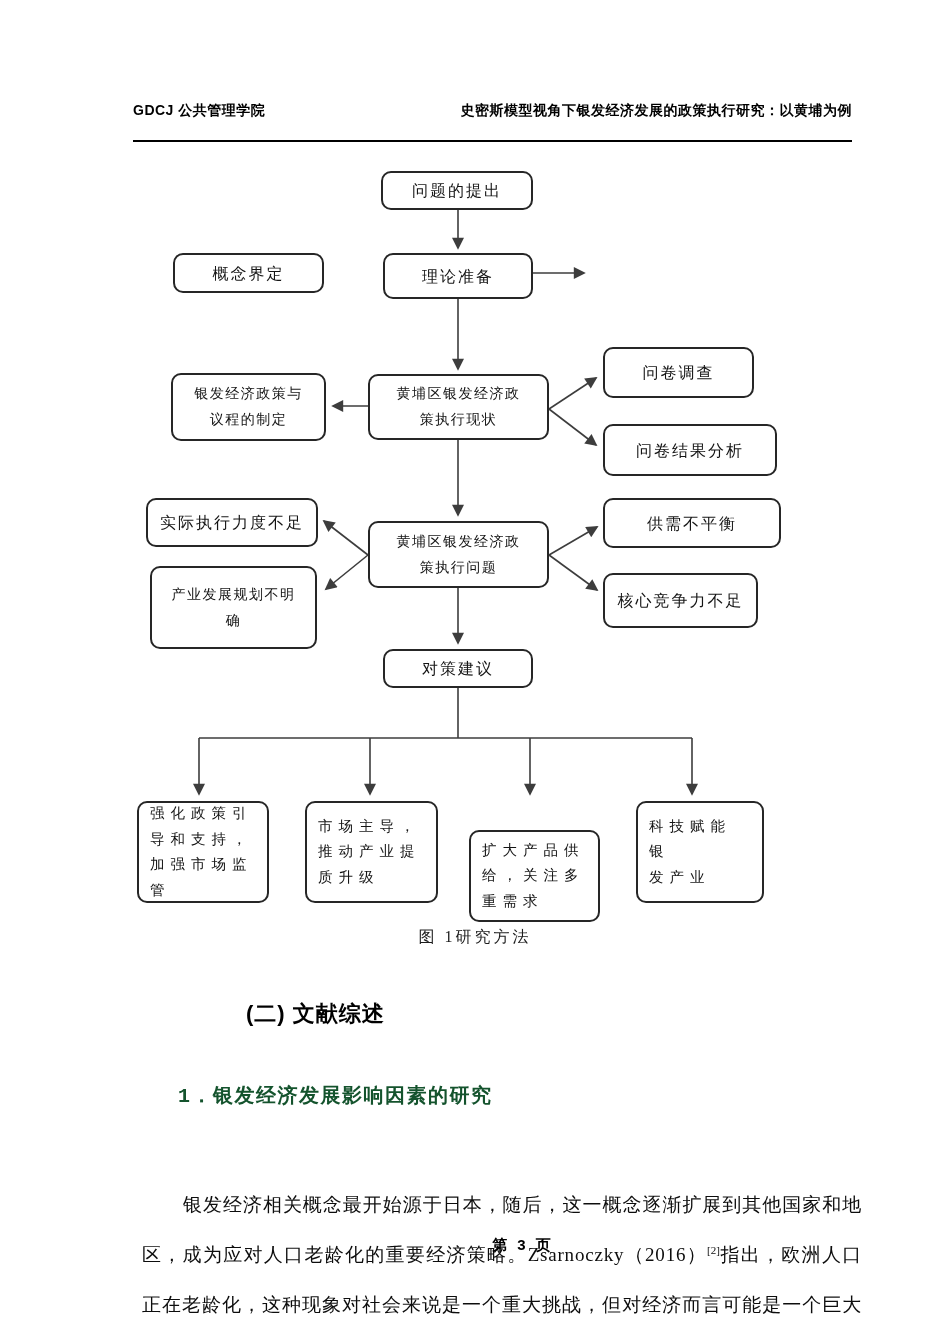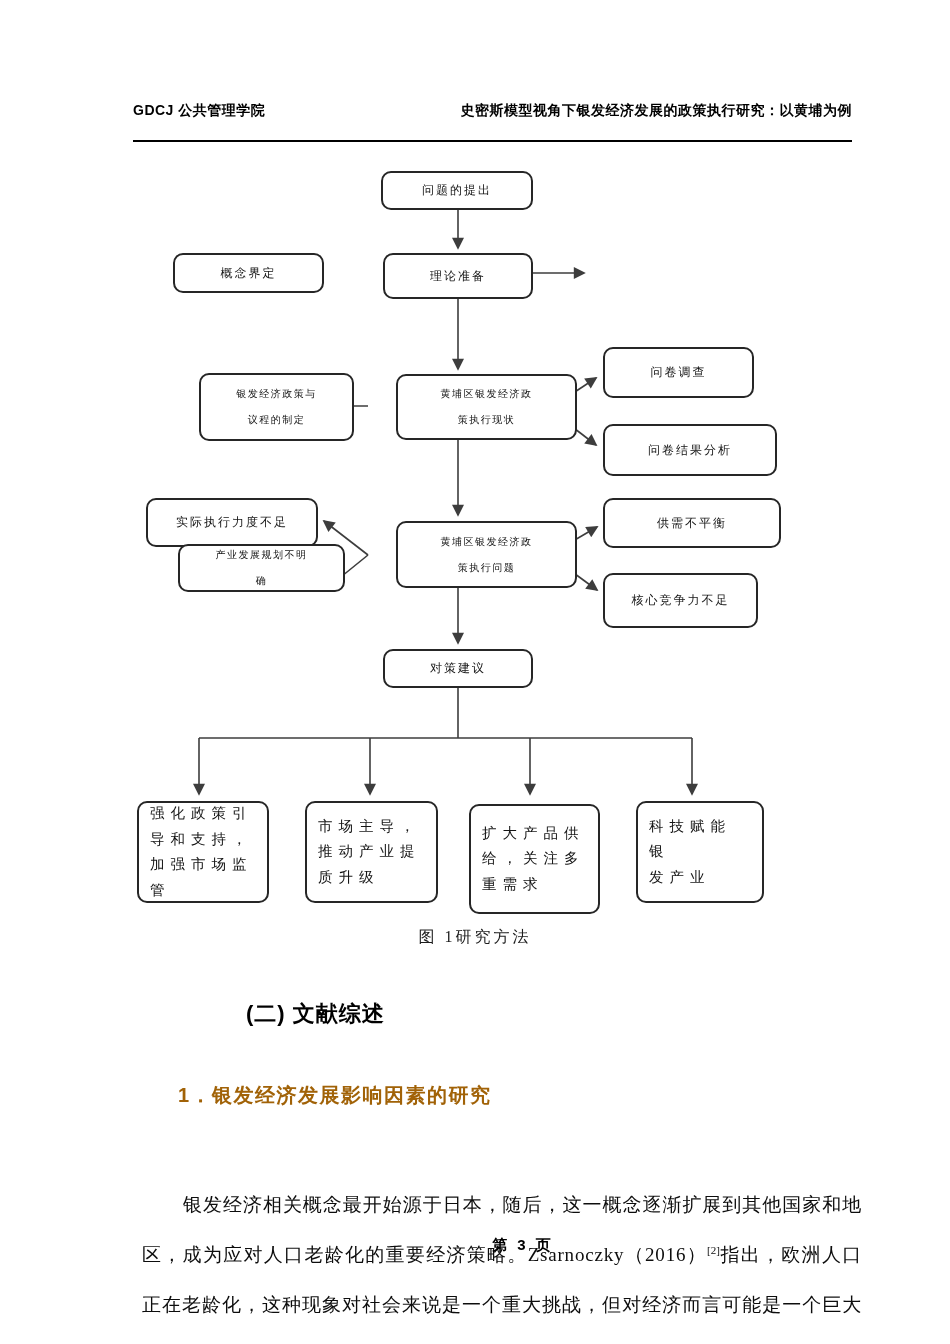--- a/index.html
+++ b/index.html
@@ -22,42 +22,42 @@
   }
   
   .figure{position:absolute;left:0;top:0;width:950px;height:960px;}
   .connectors{position:absolute;left:0;top:0;z-index:0;}
   .connectors line,.connectors polyline{stroke:#3d3d3d;stroke-width:1.6;fill:none;}
   .node{
     position:absolute;z-index:1;box-sizing:border-box;
     background:#fff;border:2px solid #262626;border-radius:10px;
     display:flex;align-items:center;justify-content:center;
     text-align:center;white-space:pre-line;
-    font-size:12px;letter-spacing:2px;line-height:25px;color:#141414;
+    font-size:16px;letter-spacing:2px;line-height:25px;color:#141414;
     padding:0 4px;
   }
-  .node.two{font-size:10px;letter-spacing:1.5px;line-height:26px;margin-left:28px;}
+  .node.two{font-size:14px;letter-spacing:1.5px;line-height:26px;}
   .node.action{
     font-size:14.5px;letter-spacing:6px;line-height:25.5px;
     justify-content:flex-start;text-align:left;padding:0 11px;
   }
   .caption{
     position:absolute;left:0;top:927px;width:950px;
     text-align:center;font-size:16px;letter-spacing:3px;color:#1c1c1c;
   }
   
   .section-heading{
     position:absolute;left:246px;top:999px;margin:0;
     font-family:"Liberation Sans","DejaVu Sans",sans-serif;
     font-weight:bold;font-size:22px;letter-spacing:1px;color:#000;
   }
   .subsection-heading{
     position:absolute;left:178px;top:1082px;margin:0;
-    font-family:Liberation Sans, sans-serif;
-    font-weight:bold;font-size:20px;letter-spacing:1.5px;color:#a16207;
+    font-family:Liberation Mono, monospace;
+    font-weight:bold;font-size:20px;letter-spacing:1.5px;color:#14532d;
   }
   .body-paragraph{
     position:absolute;left:134px;top:1172px;width:720px;margin:8px;
     font-size:19px;line-height:50px;letter-spacing:0.8px;
     text-align:justify;text-indent:41px;color:#0d0d0d;
   }
   .body-paragraph sup{font-size:11px;letter-spacing:0;line-height:0;}
   .footer{
     position:absolute;left:0;top:1236px;width:950px;
     text-align:center;
@@ -107,33 +107,33 @@
     <div class="node" style="left:383px;top:253px;width:150px;height:46px">理论准备</div>
     <div class="node two" style="left:368px;top:374px;width:181px;height:66px">黄埔区银发经济政
 策执行现状</div>
     <div class="node two" style="left:171px;top:373px;width:155px;height:68px">银发经济政策与
 议程的制定</div>
     <div class="node" style="left:603px;top:347px;width:151px;height:51px">问卷调查</div>
     <div class="node" style="left:603px;top:424px;width:174px;height:52px">问卷结果分析</div>
     <div class="node two" style="left:368px;top:521px;width:181px;height:67px">黄埔区银发经济政
 策执行问题</div>
     <div class="node" style="left:146px;top:498px;width:172px;height:49px">实际执行力度不足</div>
-    <div class="node two" style="left:150px;top:544px;width:167px;height:48px">产业发展规划不明
+    <div class="node two" style="left:150px;top:566px;width:167px;height:83px">产业发展规划不明
 确</div>
     <div class="node" style="left:603px;top:498px;width:178px;height:50px">供需不平衡</div>
     <div class="node" style="left:603px;top:573px;width:155px;height:55px">核心竞争力不足</div>
     <div class="node" style="left:383px;top:649px;width:150px;height:39px">对策建议</div>
     <div class="node action" style="left:137px;top:801px;width:132px;height:102px">强化政策引
 导和支持，
 加强市场监
 管</div>
     <div class="node action" style="left:305px;top:801px;width:133px;height:102px">市场主导，
 推动产业提
 质升级</div>
-    <div class="node action" style="left:469px;top:804px;width:131px;height:110px">扩大产品供
+    <div class="node action" style="left:469px;top:830px;width:131px;height:92px">扩大产品供
 给，关注多
 重需求</div>
     <div class="node action" style="left:636px;top:801px;width:128px;height:102px">科技赋能银
 发产业</div>
   </div>
 
   <div class="caption">图 1研究方法</div>
 
   <h2 class="section-heading">(二) 文献综述</h2>
   <h3 class="subsection-heading">1．银发经济发展影响因素的研究</h3>

